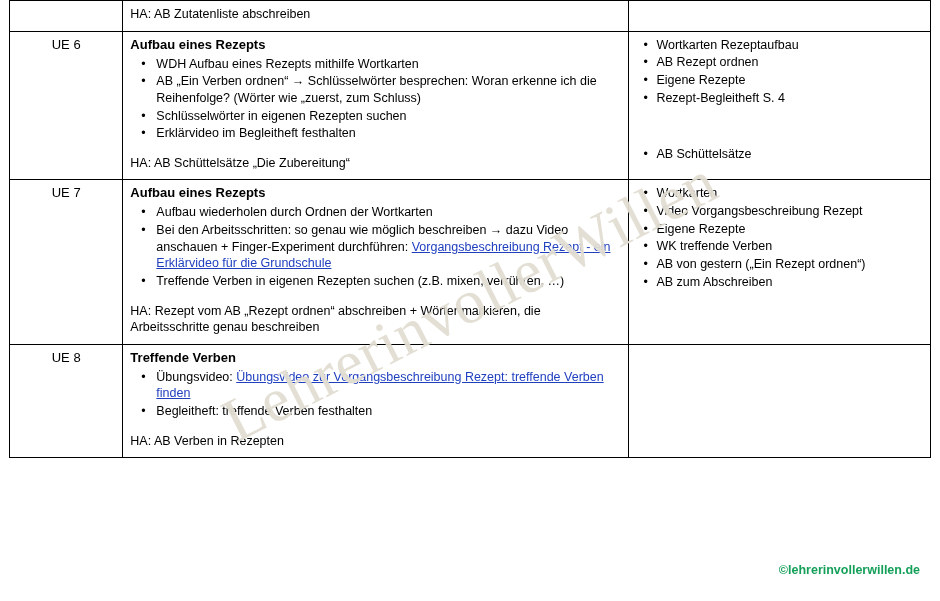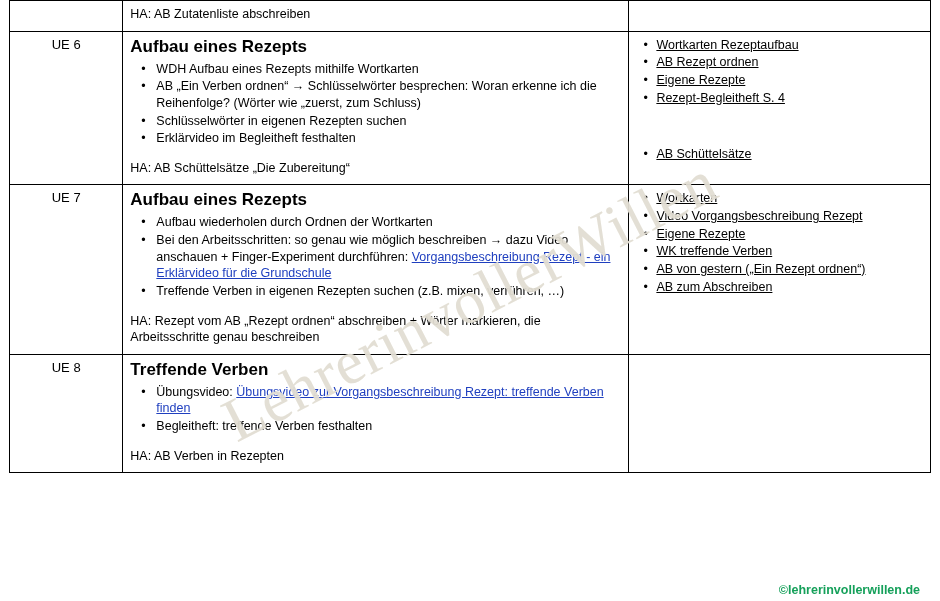--- a/index.html
+++ b/index.html
@@ -59,21 +59,21 @@
   .col-mat  { width: 298px; }
 
   .unit-label {
     font-size: 13px;
     text-align: center;
     padding-top: 6px;
   }
 
   .title {
     font-weight: bold;
-    font-size: 17px;
+    font-size: 13px;
     margin: 0 0 2px 0;
   }
 
   ul.bullets {
     margin: 4px;
     padding-left: 20px;
     list-style: none;
   }
   ul.bullets > li {
     position: relative;
@@ -95,21 +95,20 @@
 
   a.link, .link {
     color: #1f3fbf;
     text-decoration: underline;
   }
 
   .mat-list {
     margin: 0;
     padding-left: 20px;
     list-style: none;
-    text-decoration: underline;
   }
   .mat-list > li {
     position: relative;
     margin: 0 0 1px 0;
     line-height: 1.33;
   }
   .mat-list > li:before {
     content: "\2022";
     position: absolute;
     left: -13px;
@@ -117,21 +116,21 @@
   }
   .mat-gap {
     height: 38px;
     list-style: none;
   }
   .mat-gap:before { content: "" !important; }
 
   .footer-credit {
     position: absolute;
     right: 20px;
-    bottom: 4px;
+    bottom: 24px;
     color: #15a05a;
     font-size: 12.5px;
     font-weight: bold;
     z-index: 4;
   }
 
   .cell-pad-big { padding-bottom: 12px; }
 </style>
 </head>
 <body>

